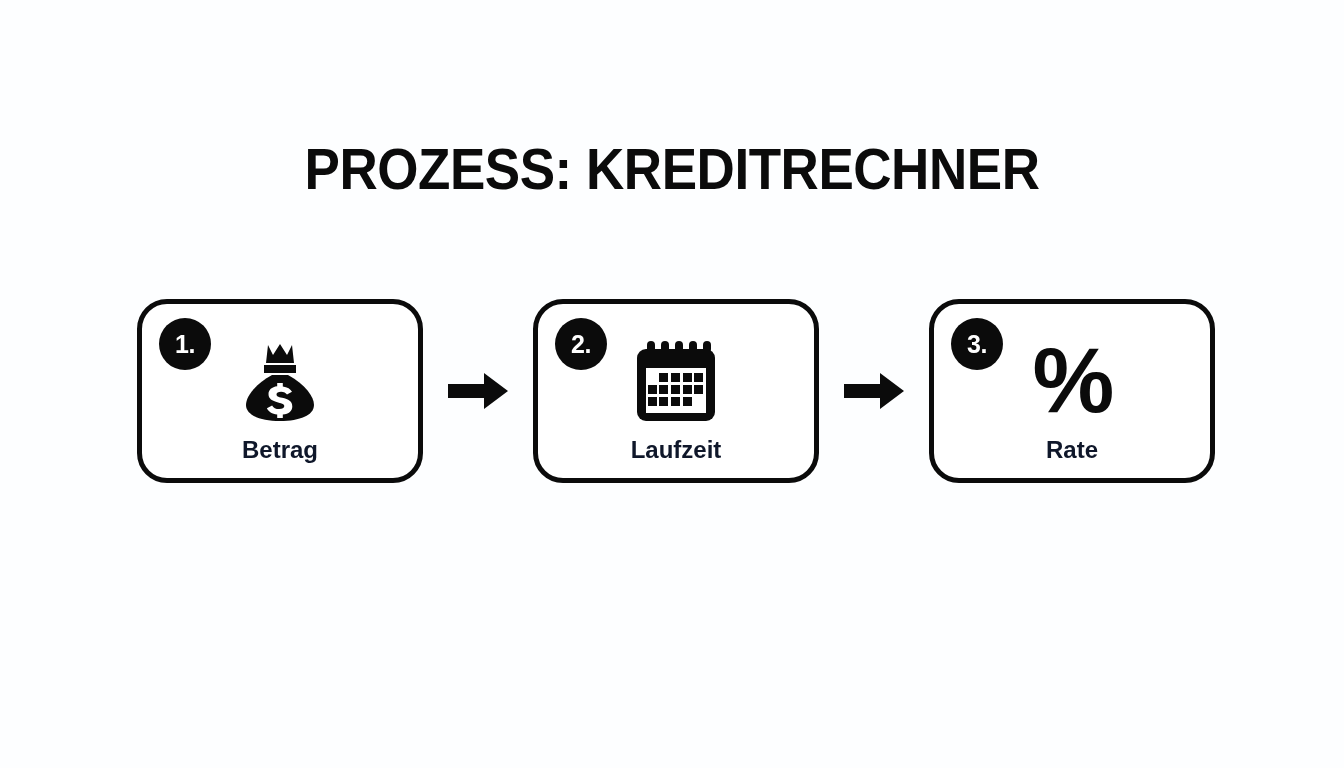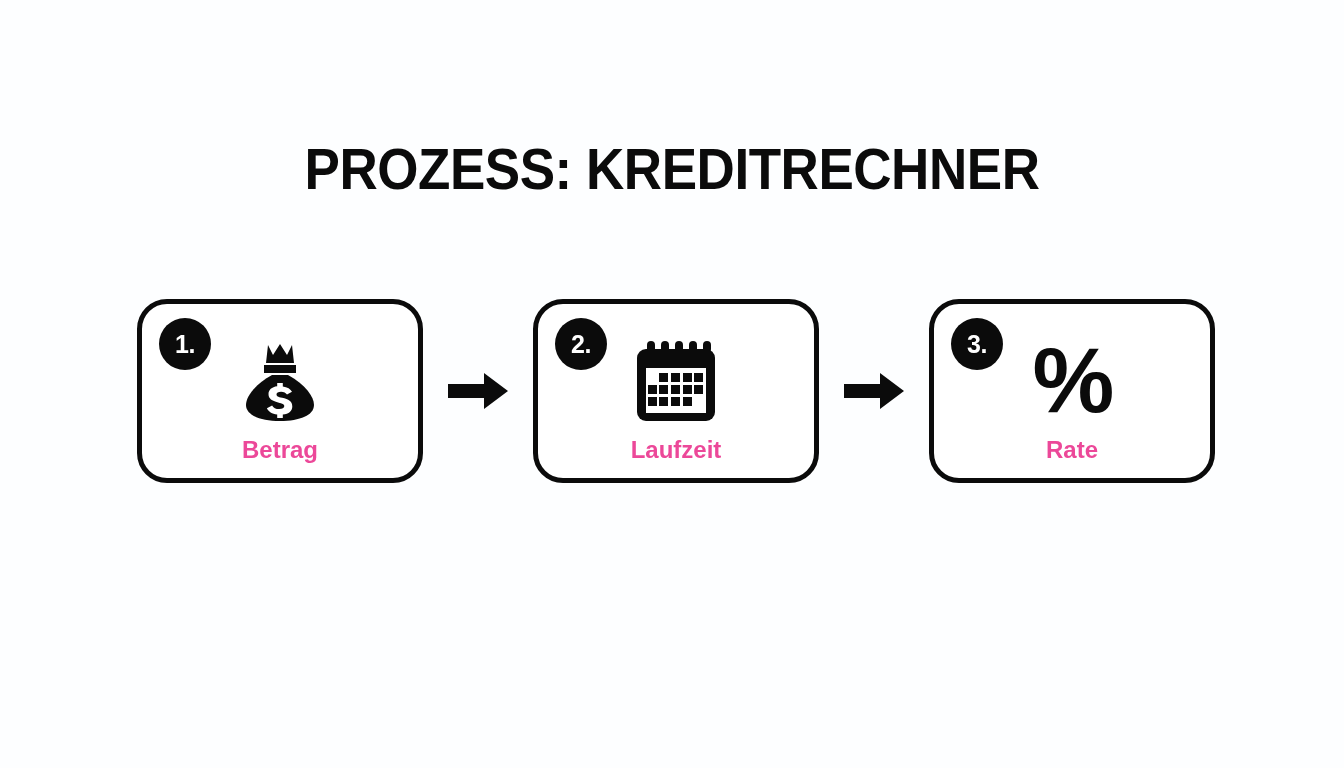--- a/index.html
+++ b/index.html
@@ -106,21 +106,21 @@
     line-height: 0.82;
     color: #0b0b0b;
     letter-spacing: -3px;
   }
 
   .card-label {
     margin-top: 16px;
     font-family: "Liberation Sans", sans-serif;
     font-weight: 700;
     font-size: 24px;
-    color: #ec4899;
+    color: #0f172a;
     letter-spacing: 0px;
     text-align: center;
   }
 
   .arrow {
     flex: 0 0 auto;
     width: 62px;
     height: 44px;
     display: flex;
     align-items: center;

